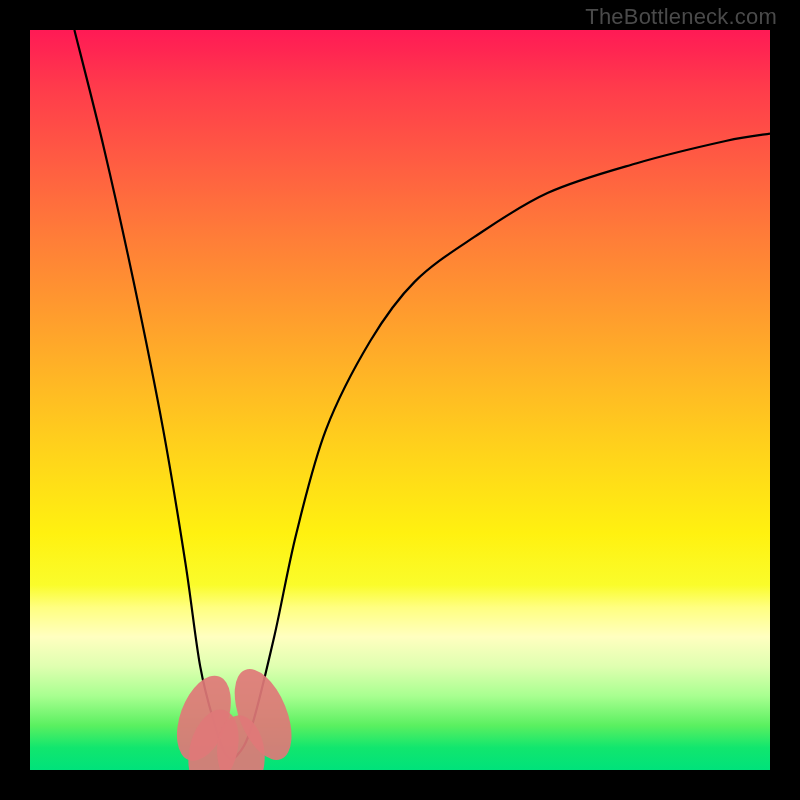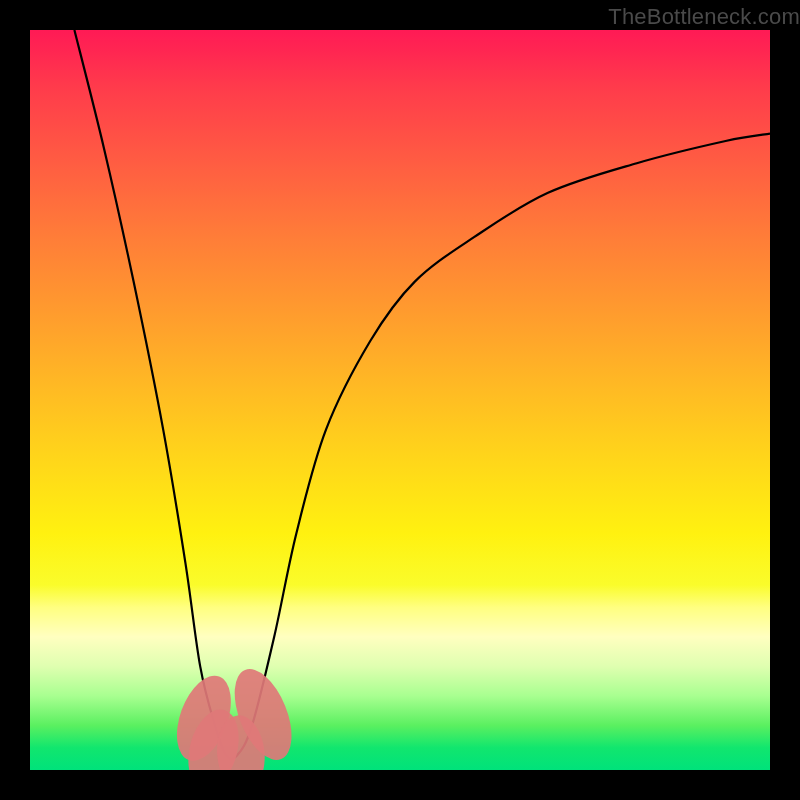--- a/index.html
+++ b/index.html
@@ -48,21 +48,21 @@
     position: absolute;
     left: 0;
     top: 0;
     width: 740px;
     height: 740px;
     pointer-events: none;
   }
   .watermark {
     position: absolute;
     top: 4px;
-    right: 0;
+    right: 23px;
     color: #4a4a4a;
     font-size: 22px;
     font-weight: 500;
     letter-spacing: 0.2px;
     user-select: none;
   }
 </style>
 </head>
 <body>
 

